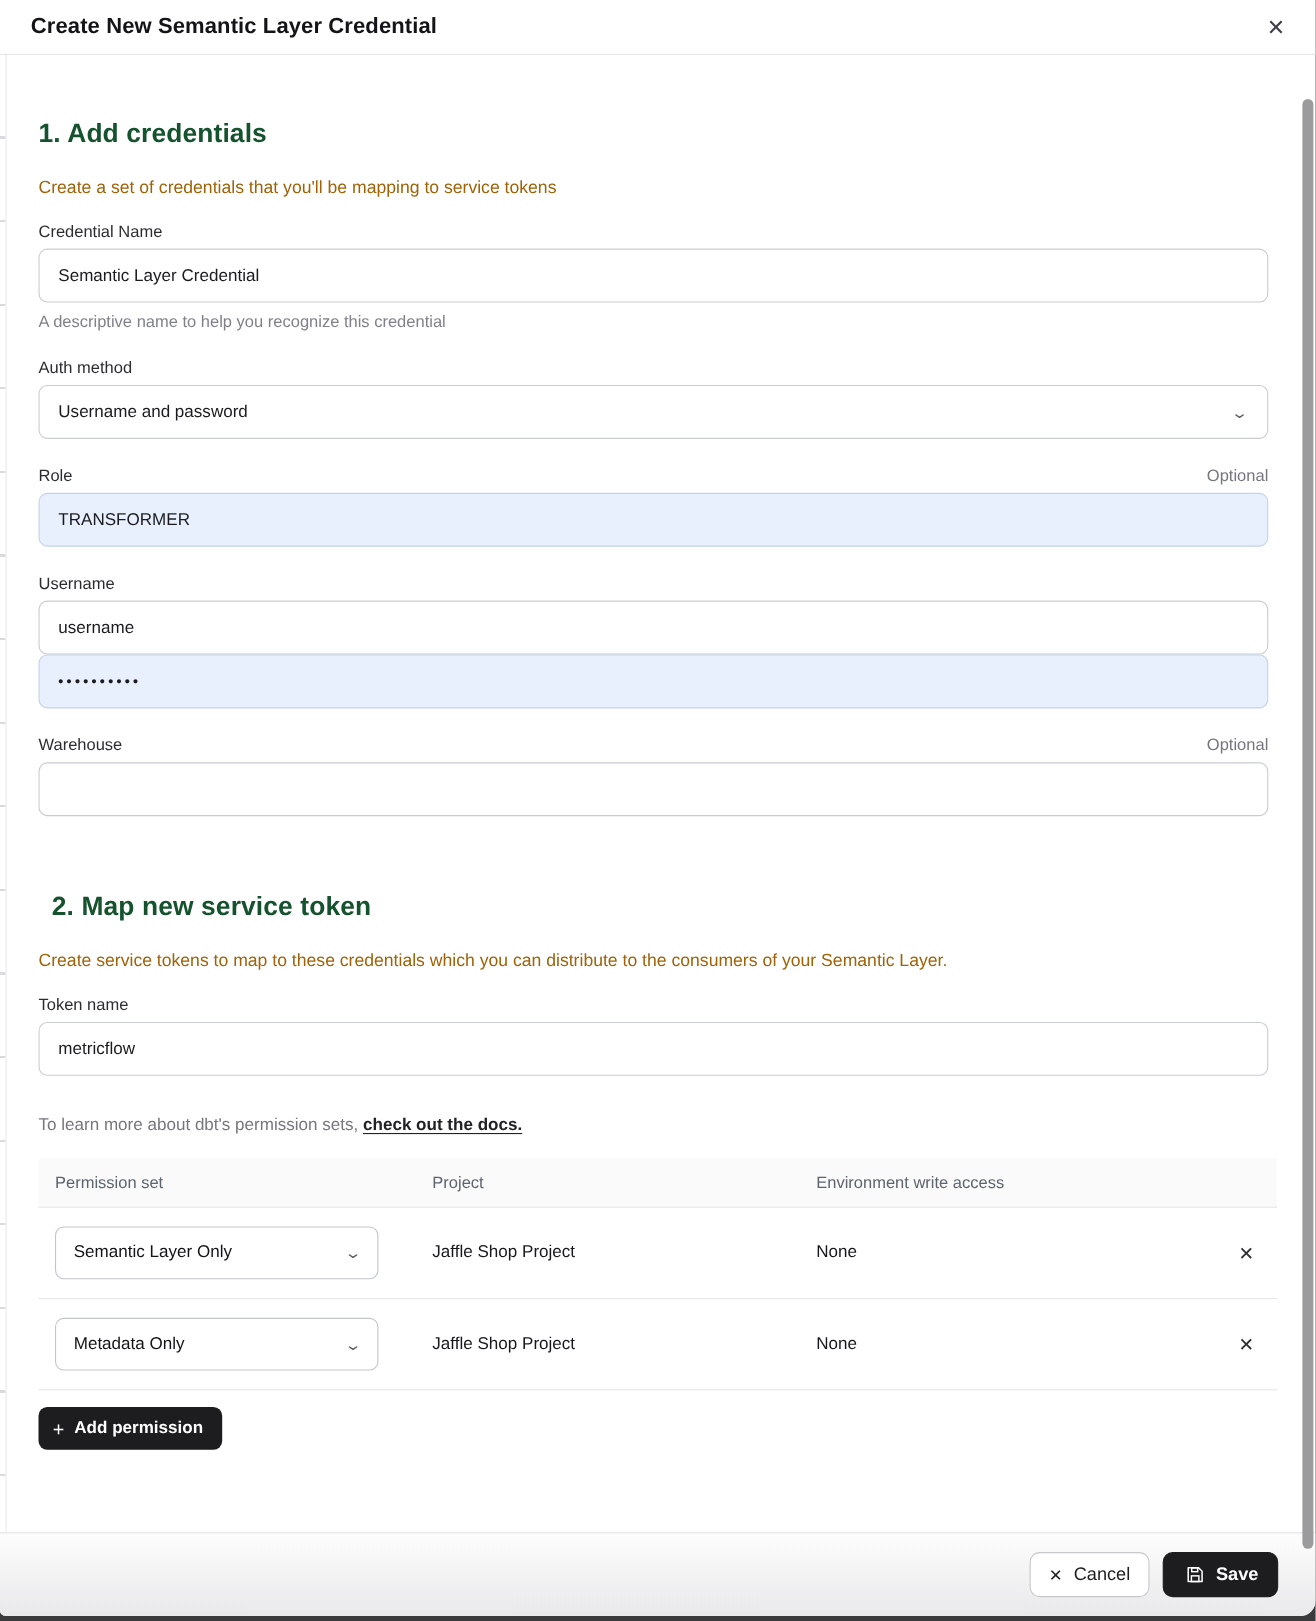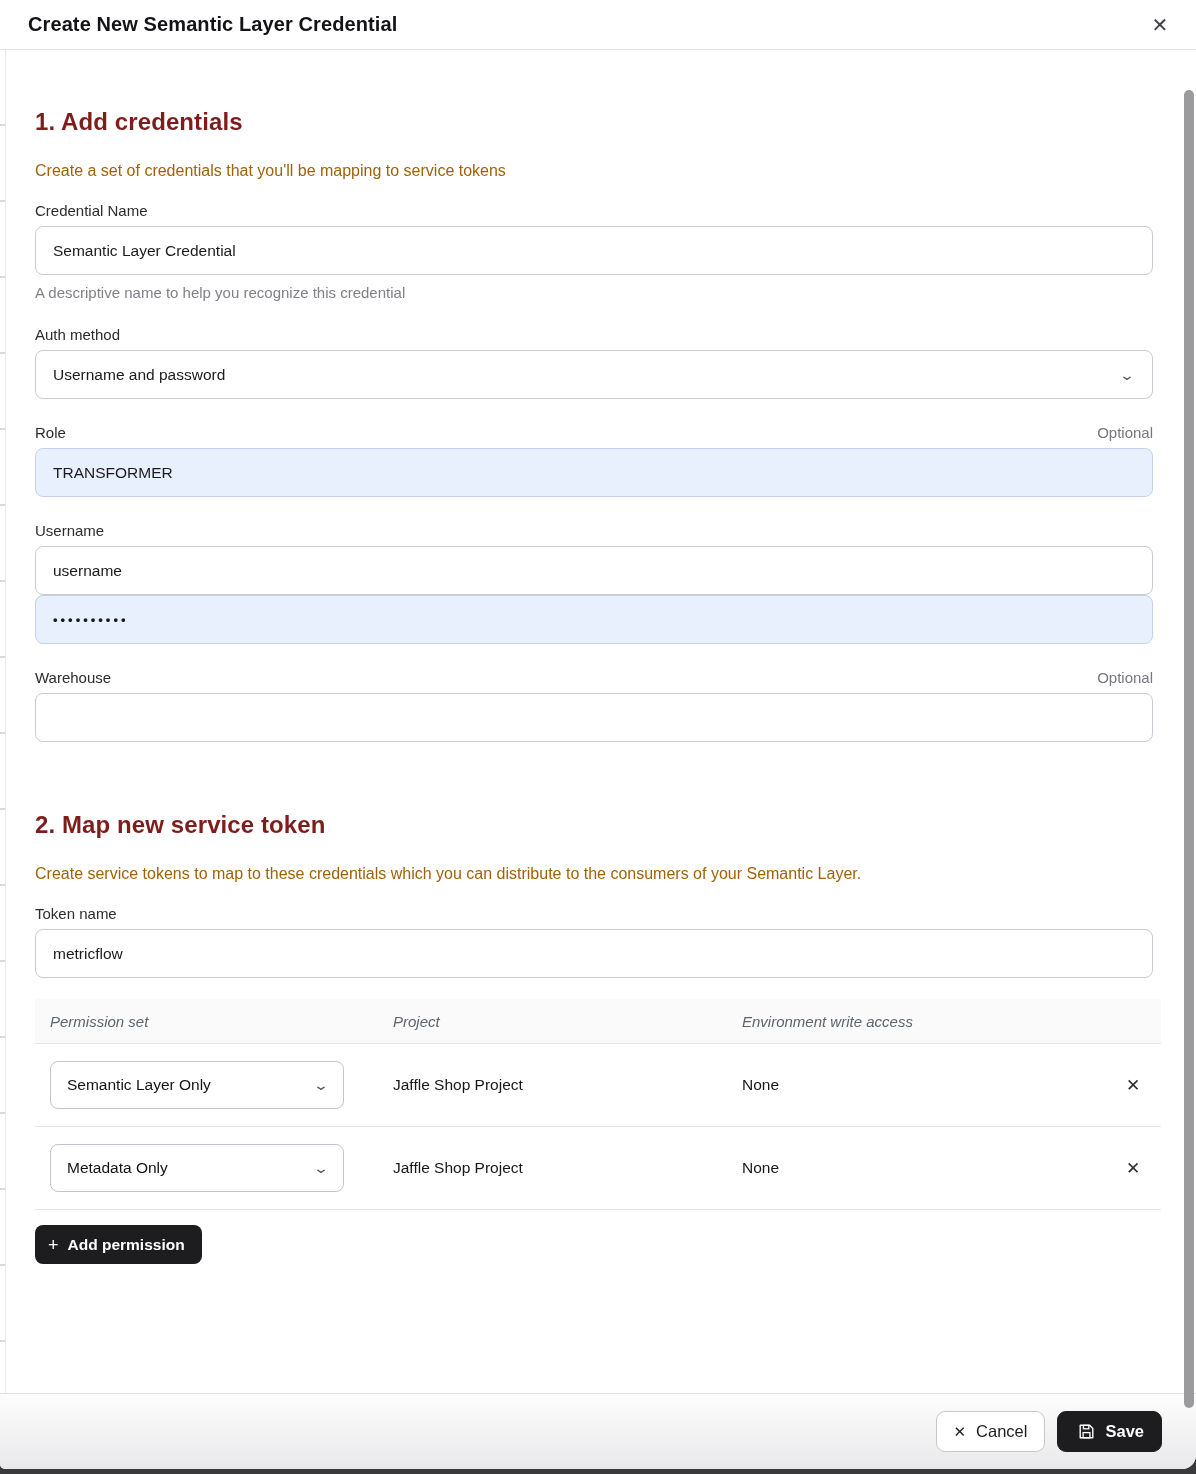--- a/index.html
+++ b/index.html
@@ -47,23 +47,23 @@
     padding: 0 43px 0 35px;
     position: relative;
     overflow: hidden;
   }
   .scroll-thumb {
     position: absolute; right: 2px; top: 90px;
     width: 10px; height: 1318px;
     background: #9b9b9d; border-radius: 6px;
     z-index: 7;
   }
-  h2.section-heading { font-size: 24px; font-weight: 700; color: #7f1d1d; letter-spacing: .1px; }
+  h2.section-heading { font-size: 24px; font-weight: 700; color: #14532d; letter-spacing: .1px; }
   .s1-heading { margin-top: 58px; }
-  .s2-heading { margin-top: 69px; }
+  .s2-heading { margin-top: 69px; margin-left: 12px; }
   .section-desc { margin-top: 26px; font-size: 16px; color: #a16207; }
   .field-label-row {
     display: flex; align-items: baseline; justify-content: space-between;
     font-size: 15px; color: #2c2c31; margin-bottom: 7px;
   }
   .optional-tag { font-size: 15px; color: #76767f; }
   .mt-label1 { margin-top: 22px; }
   .mt-label { margin-top: 25px; }
   .text-input, .select-box {
     width: 100%; height: 49px;
@@ -84,21 +84,21 @@
   .chevron { color: #5a5a61; font-size: 14px; line-height: 1; transform: scaleX(1.4); margin-right: 2px; }
   .docs-line { margin-top: 36px; font-size: 15.5px; color: #76767f; }
   .docs-link { color: #222226; font-weight: 600; text-decoration: underline; text-underline-offset: 3px; cursor: pointer; }
   
   .perm-table { margin-top: 21px; width: 1126px; }
   .perm-head {
     display: grid; grid-template-columns: 343px 349px 1fr 60px;
     align-items: center; height: 45px;
     background: #fafafa;
     border-bottom: 1px solid #e7e7ea;
-    font-size: 15px; color: #5d646e; font-style: italic;
+    font-size: 15px; color: #5d646e;
   }
   .perm-head > div { padding-left: 15px; }
   .perm-row {
     display: grid; grid-template-columns: 343px 349px 1fr 60px;
     align-items: center; height: 83px;
     border-bottom: 1px solid #e7e7ea;
     font-size: 15.5px; color: #18181c;
   }
   .perm-row > div { padding-left: 15px; }
   .perm-select {
@@ -193,20 +193,21 @@
     <input class="text-input" type="text" value="" style="">
 
     <h2 class="section-heading s2-heading">2. Map new service token</h2>
     <div class="section-desc">Create service tokens to map to these credentials which you can distribute to the consumers of your Semantic Layer.</div>
 
     <div class="field-label-row mt-label1">
       <span>Token name</span>
     </div>
     <input class="text-input" type="text" value="metricflow" style="">
 
+    <div class="docs-line"><span>To learn more about dbt's permission sets, </span><a class="docs-link">check out the docs.</a></div>
 
     <div class="perm-table">
       <div class="perm-head">
         <div>Permission set</div>
         <div>Project</div>
         <div>Environment write access</div>
         <div></div>
       </div>
 
       <div class="perm-row">

